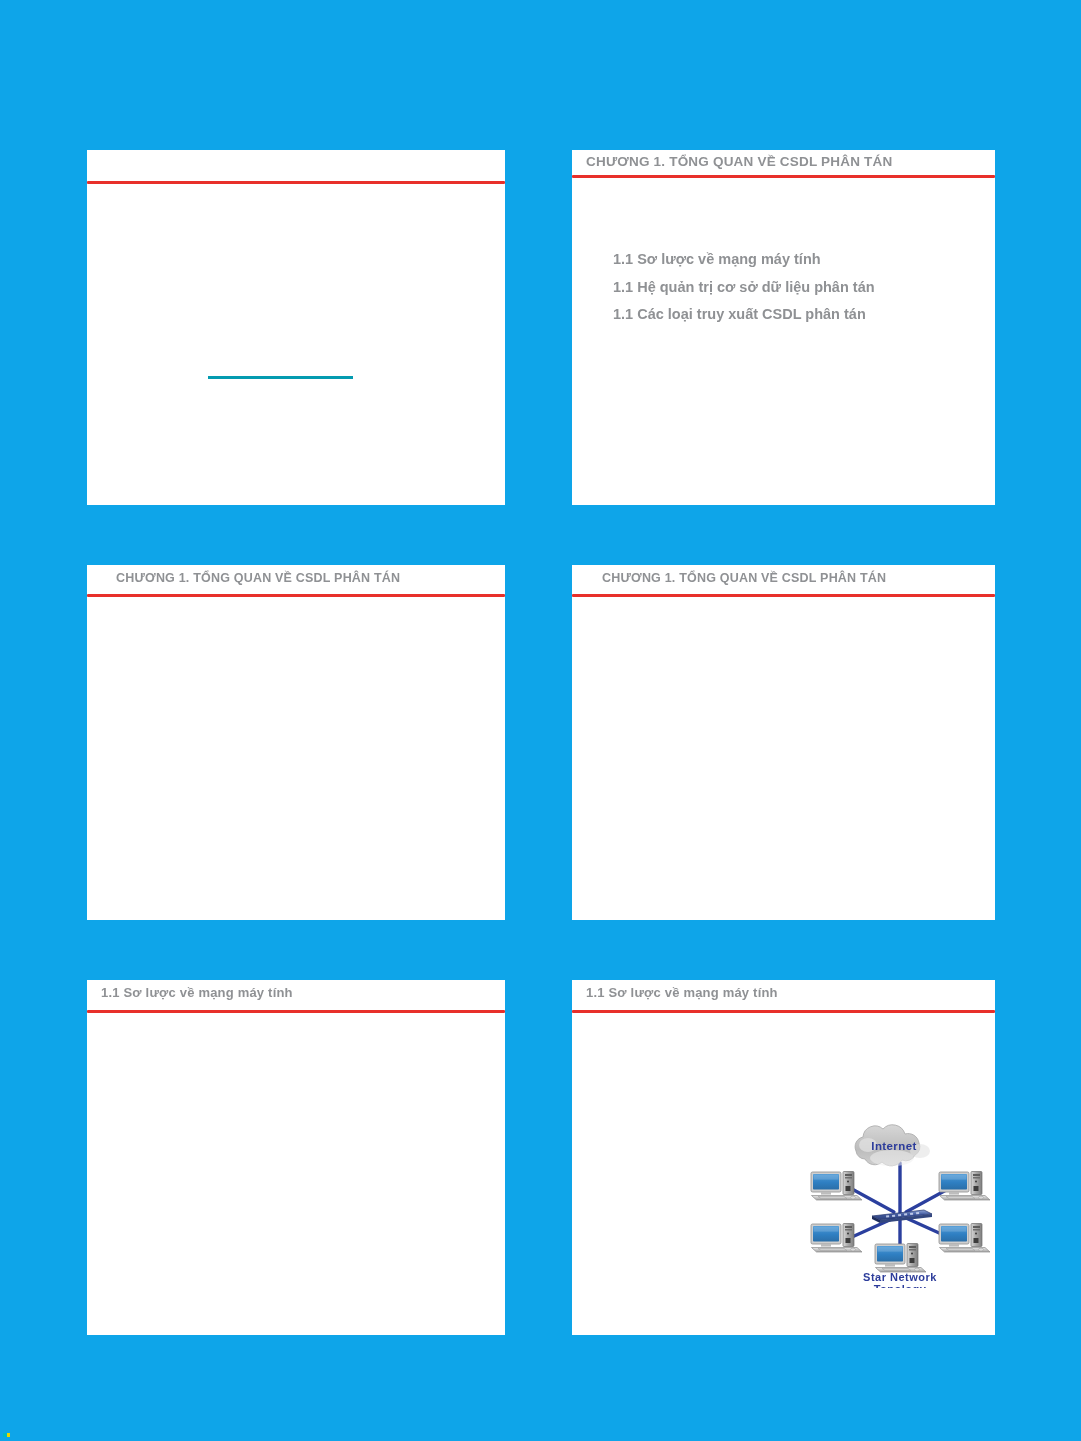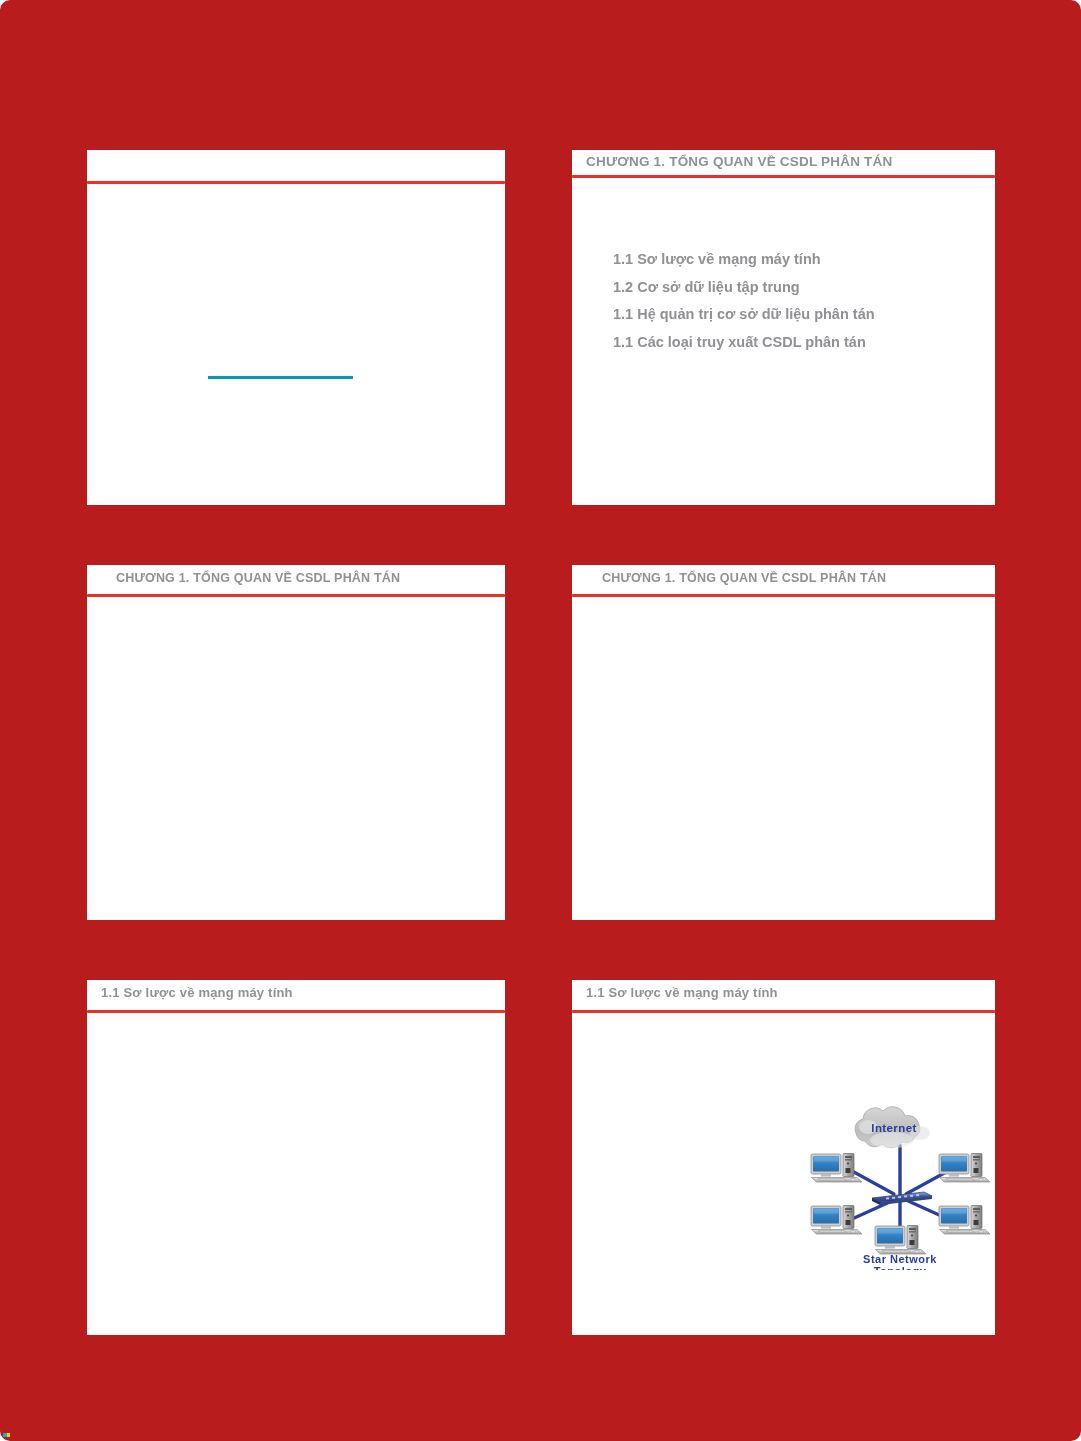--- a/index.html
+++ b/index.html
@@ -10,22 +10,21 @@
   body {
     width: 1081px;
     height: 1441px;
     position: relative;
     font-family: "Liberation Sans", sans-serif;
     overflow: hidden;
   }
   .page {
     position: absolute;
     inset: 0;
-    background: #b91c1c;
-    border-radius: 10px;
+    background: #0ea5e9;
   }
   .slide {
     position: absolute;
     background: #ffffff;
   }
   .slide-title {
     position: absolute;
     color: #8f9194;
     font-weight: bold;
     letter-spacing: 0.2px;
@@ -76,21 +75,20 @@
     <div class="rule-red" style="left:0px; top:31px; width:418px;"></div>
     <div class="rule-teal" style="left:121px; top:226px; width:145px;"></div>
   </div>
 
   <div class="slide" style="left:572px; top:150px; width:423px; height:355px;">
     <div class="slide-title" style="left:14px; top:4px; font-size:13.5px;">CHƯƠNG 1. TỔNG QUAN VỀ CSDL PHÂN TÁN</div>
     <div class="rule-red" style="left:0px; top:25px; width:423px;"></div>
 
     <div class="bullet-list" style="left:41px; top:96px;">
       <div>1.1 Sơ lược về mạng máy tính</div>
-      <div>1.2 Cơ sở dữ liệu tập trung</div>
       <div>1.1 Hệ quản trị cơ sở dữ liệu phân tán</div>
       <div>1.1 Các loại  truy xuất CSDL phân tán</div>
     </div>
   </div>
 
   <div class="slide" style="left:87px; top:565px; width:418px; height:355px;">
     <div class="slide-title" style="left:29px; top:6px; font-size:12.5px;">CHƯƠNG 1. TỔNG QUAN VỀ CSDL PHÂN TÁN</div>
     <div class="rule-red" style="left:0px; top:29px; width:418px;"></div>
   </div>
 
@@ -101,21 +99,21 @@
 
   <div class="slide" style="left:87px; top:980px; width:418px; height:355px;">
     <div class="slide-title" style="left:14px; top:5px; font-size:13px;">1.1 Sơ lược về mạng máy tính</div>
     <div class="rule-red" style="left:0px; top:30px; width:418px;"></div>
   </div>
 
   <div class="slide" style="left:572px; top:980px; width:423px; height:355px;">
     <div class="slide-title" style="left:14px; top:5px; font-size:13px;">1.1 Sơ lược về mạng máy tính</div>
     <div class="rule-red" style="left:0px; top:30px; width:423px;"></div>
 
-    <div class="topology" style="left:230px; top:125px; width:196px; height:165px;">
+    <div class="topology" style="left:230px; top:143px; width:196px; height:165px;">
       <svg viewBox="0 0 196 165" width="196" height="165" xmlns="http://www.w3.org/2000/svg">
         <defs>
           <linearGradient id="screenGrad" x1="0" y1="0" x2="0" y2="1">
             <stop offset="0%" stop-color="#4f9ad6"></stop>
             <stop offset="55%" stop-color="#2f7fc2"></stop>
             <stop offset="100%" stop-color="#2a6ea8"></stop>
           </linearGradient>
           <linearGradient id="towerGrad" x1="0" y1="0" x2="1" y2="0">
             <stop offset="0%" stop-color="#d8d8d8"></stop>
             <stop offset="45%" stop-color="#a9a9a9"></stop>

